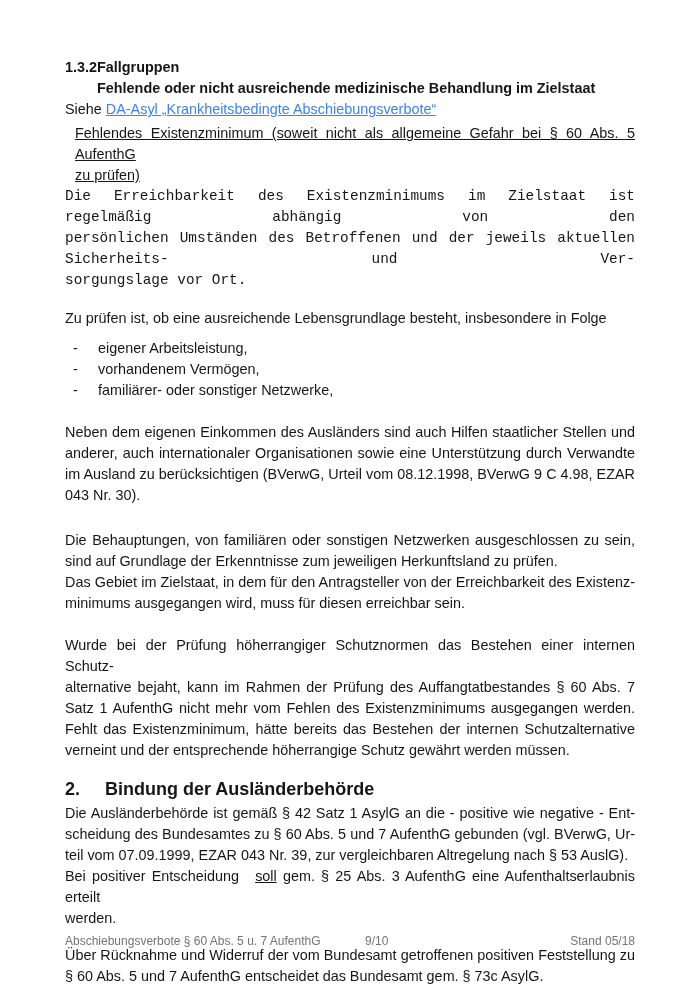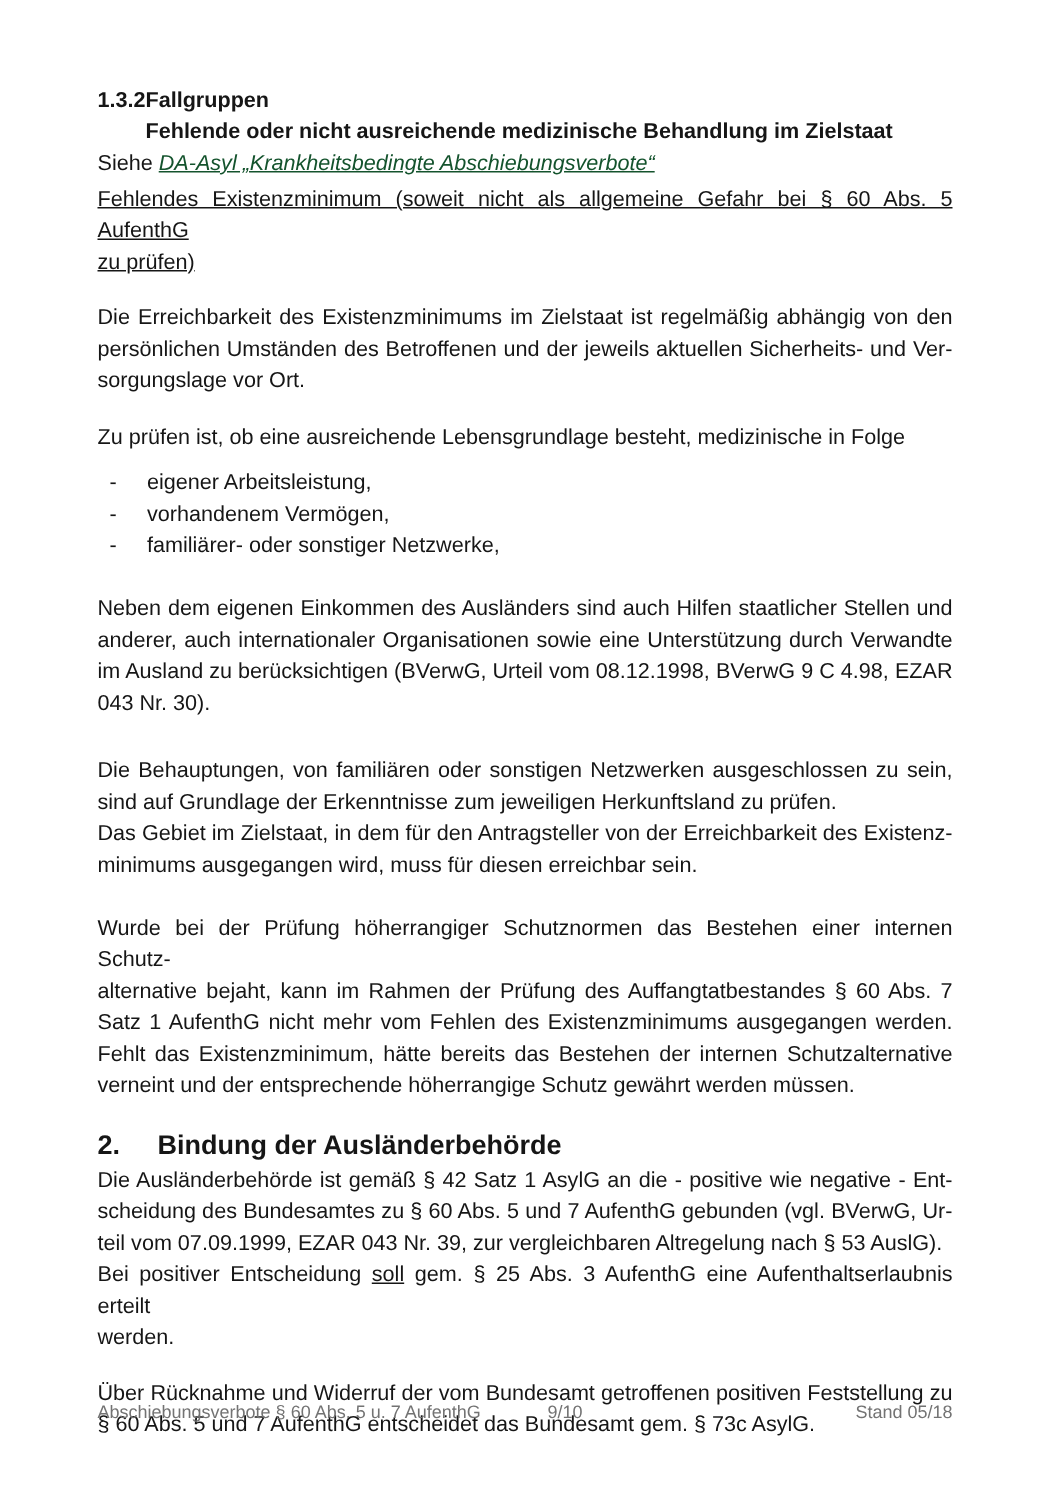--- a/index.html
+++ b/index.html
@@ -15,47 +15,46 @@
   .content {
     position: absolute;
     left: 65px;
     top: 57px;
     width: 570px;
     font-size: 14.4px;
     line-height: 21px;
   }
   .line  { text-align: left; min-height: 21px; }
   .jline { text-align: justify; text-align-last: justify; min-height: 21px; }
-  .u     { text-decoration: underline; }
+  .u     { text-decoration: underline; margin-left: 10px; }
   .bold  { font-weight: bold; margin-left: 32px; }
   .h3 { display: flex; font-weight: bold; }
   .h3 .hnum { width: 32px; flex: none; }
   .h2 {
     display: flex;
     font-weight: bold;
     font-size: 18px;
     line-height: 28px;
     margin-top: 14px;
   }
   .h2 .hnum { width: 40px; flex: none; }
   .ulh   { margin-top: 3px; }
-  .p-err { margin-top: 16px; }
+  .p-err { margin-top: 0; font-family: Liberation Mono, monospace; }
   .p-zu  { margin-top: 17px; }
   .list  { margin-top: 9px; }
   .p-neb { margin-top: 21px; }
   .p-beh { margin-top: 24px; }
   .p-wur { margin-top: 21px; }
   .p-rue { margin-top: 16px; }
   .li { display: flex; padding-left: 8px; }
   .li .dash { width: 25px; flex: none; }
   a.doclink {
-    color: #14532d;
+    color: #3b82f6;
     text-decoration: underline;
     cursor: pointer;
-    font-style: italic;
   }
   .footer {
     position: absolute;
     left: 65px;
     right: 65px;
     top: 933px;
     height: 16px;
     font-size: 12px;
     line-height: 16px;
     color: #737373;
@@ -86,21 +85,21 @@
       <div class="line u">zu prüfen)</div>
     </div>
 
     <div class="p-err">
       <div class="jline">Die Erreichbarkeit des Existenzminimums im Zielstaat ist regelmäßig abhängig von den</div>
       <div class="jline">persönlichen Umständen des Betroffenen und der jeweils aktuellen Sicherheits- und Ver-</div>
       <div class="line">sorgungslage vor Ort.</div>
     </div>
 
     <div class="p-zu">
-      <div class="line">Zu prüfen ist, ob eine ausreichende Lebensgrundlage besteht, medizinische in Folge</div>
+      <div class="line">Zu prüfen ist, ob eine ausreichende Lebensgrundlage besteht, insbesondere in Folge</div>
     </div>
 
     <div class="list">
       <div class="li">
         <span class="dash">-</span>
         <span>eigener Arbeitsleistung,</span>
       </div>
       <div class="li">
         <span class="dash">-</span>
         <span>vorhandenem Vermögen,</span>

